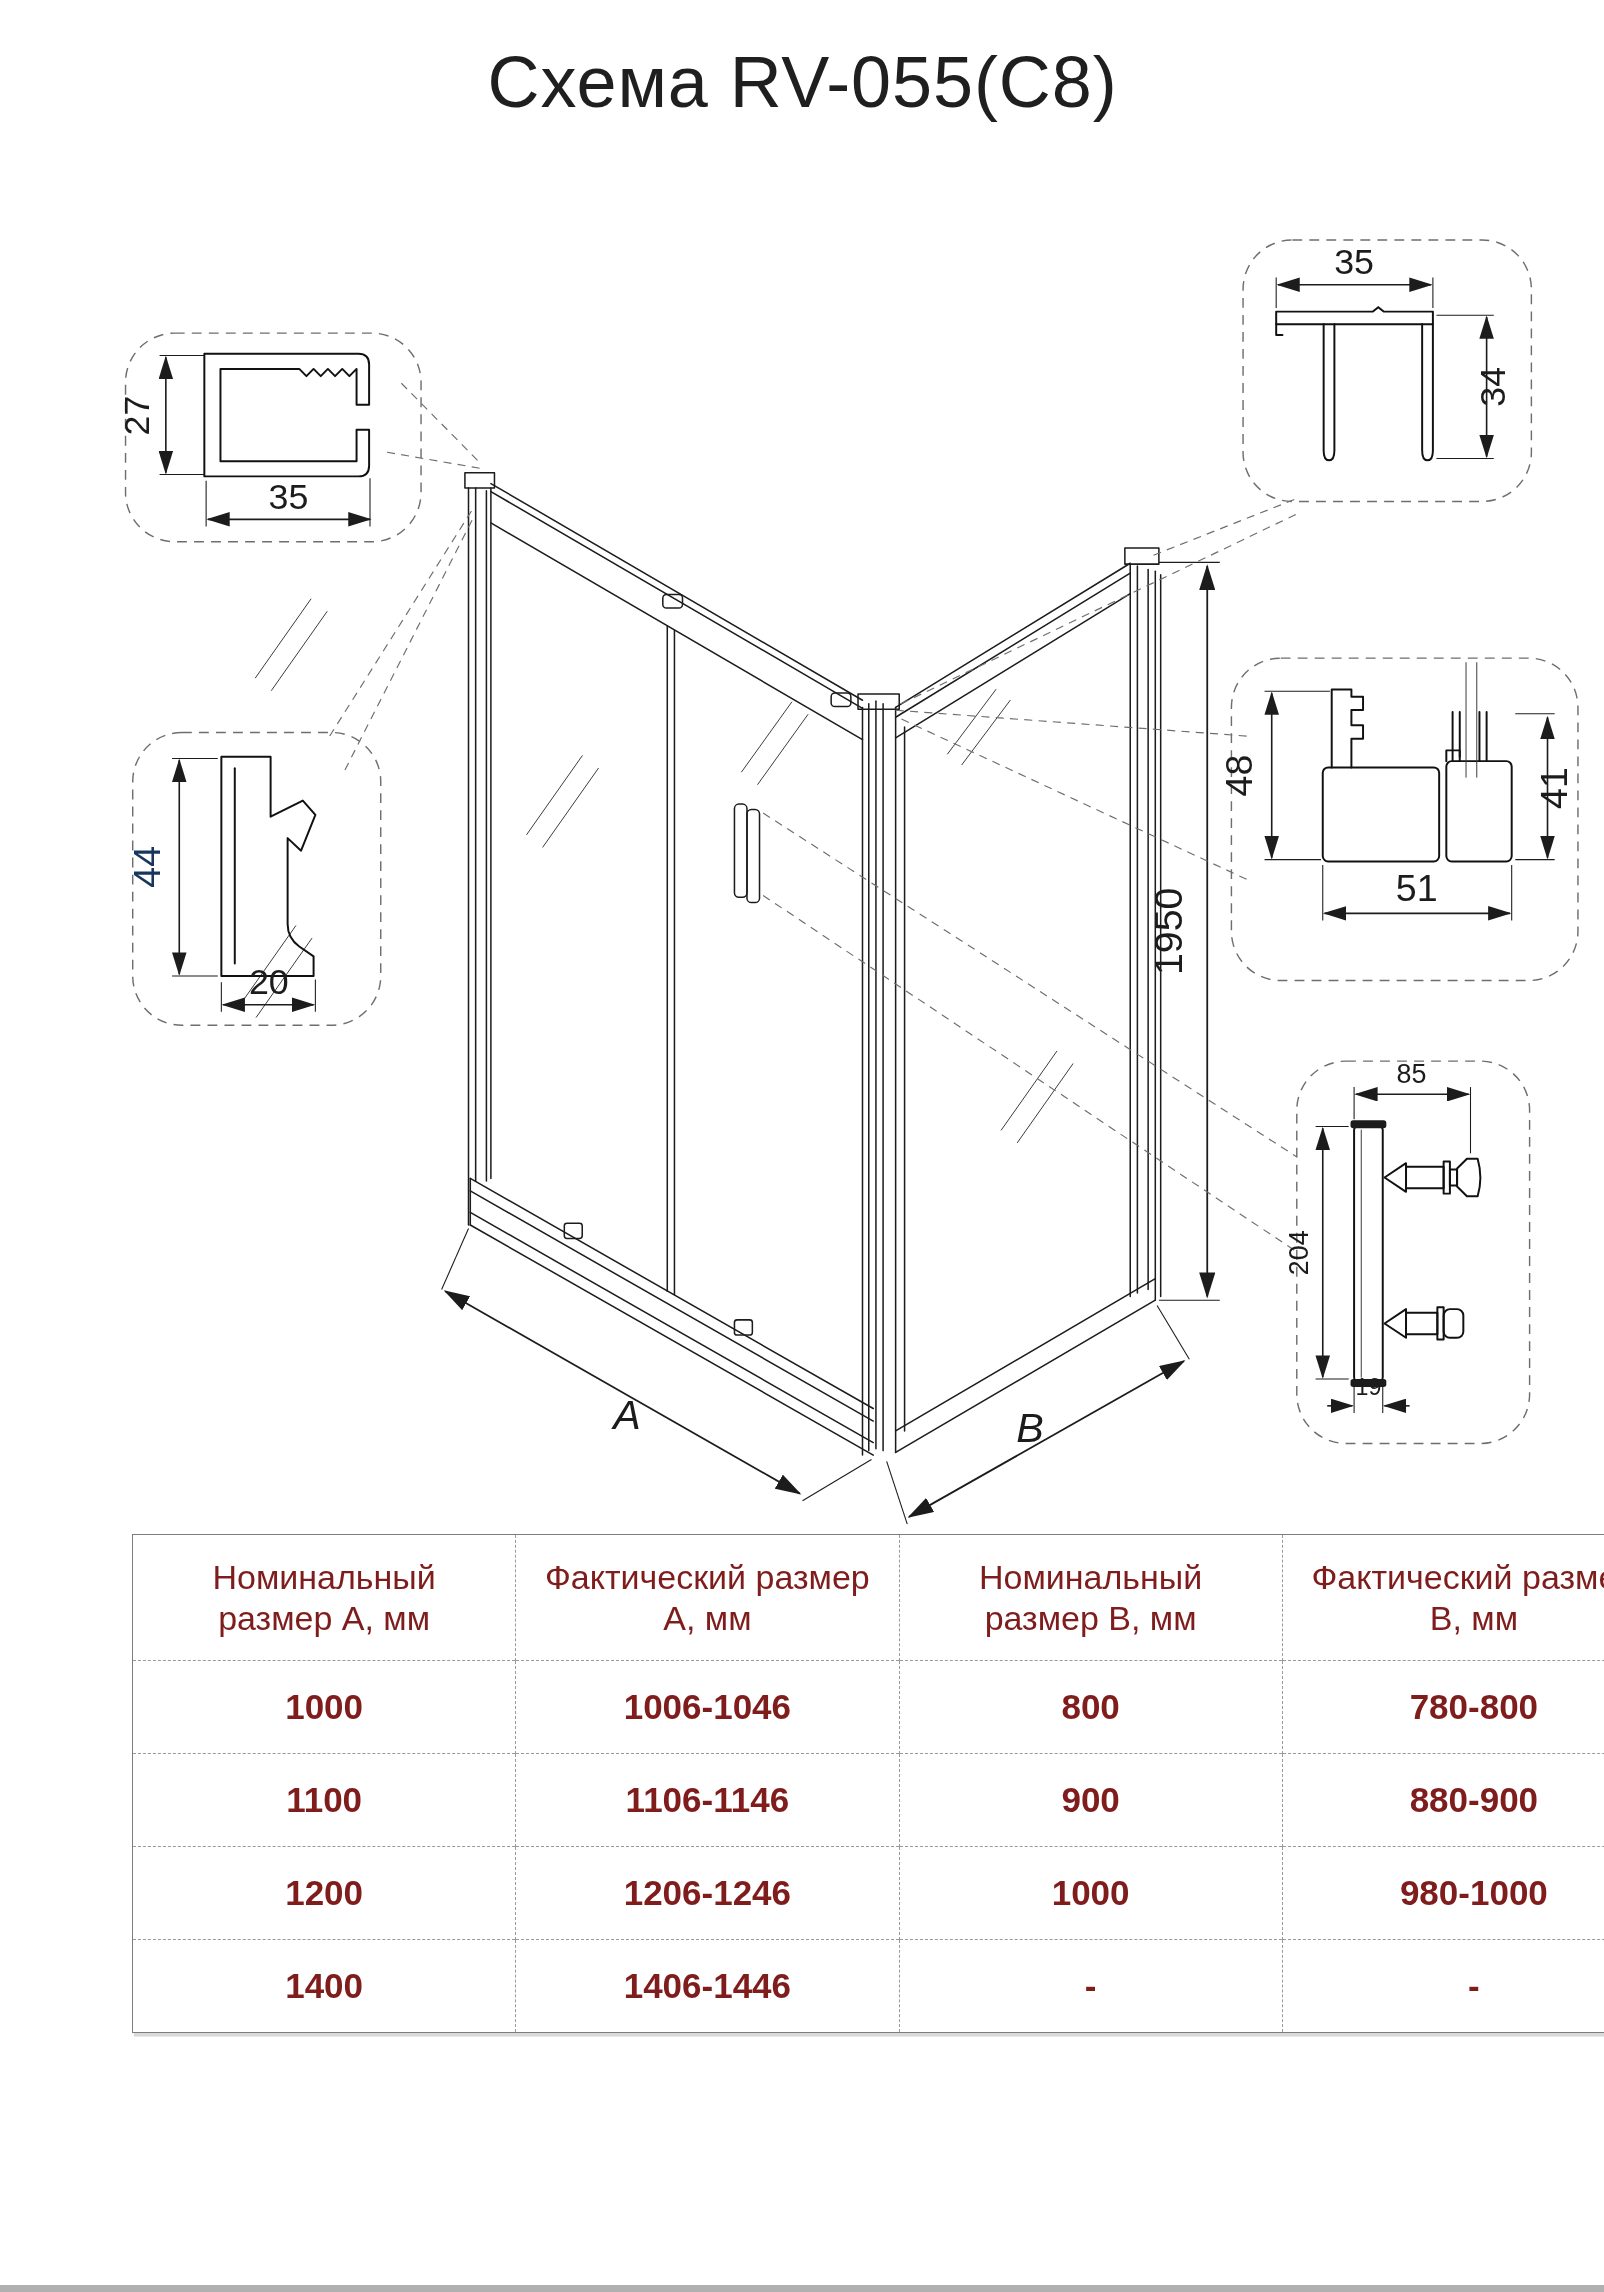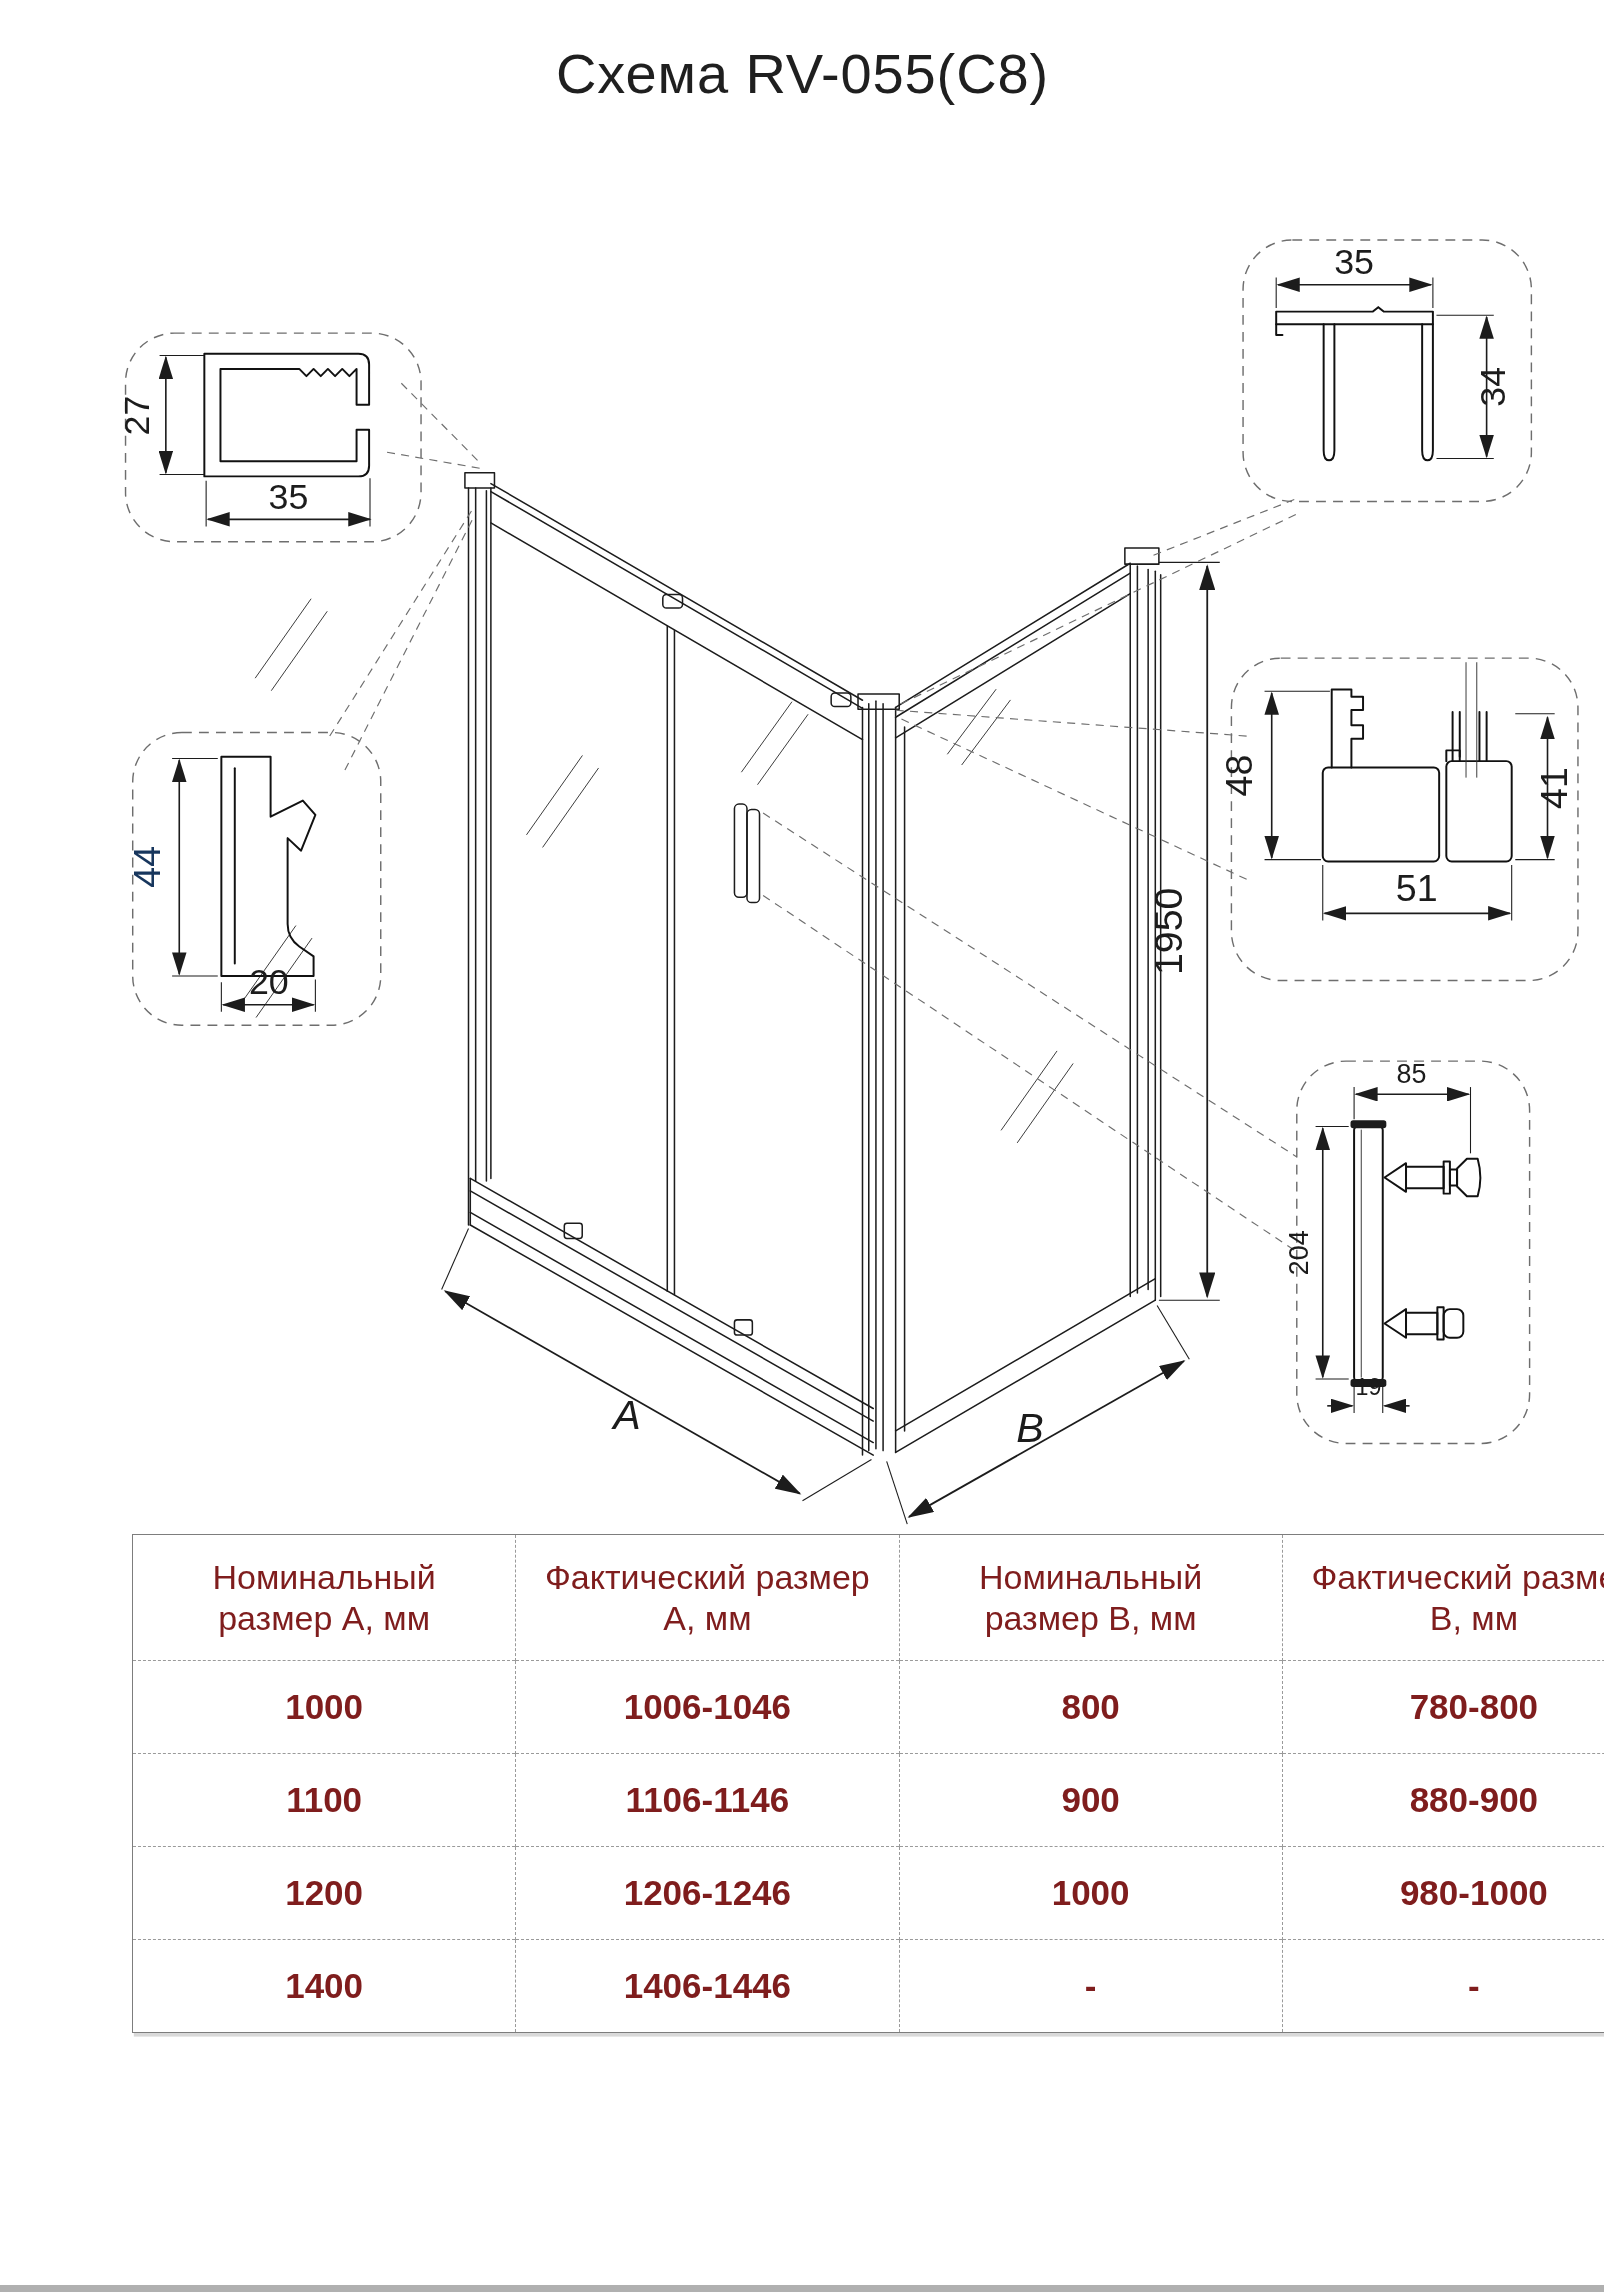--- a/index.html
+++ b/index.html
@@ -2,21 +2,21 @@
 <html style="font-size:14.3px"><head>
 <meta charset="utf-8">
 <style>
   html,body{margin:0;padding:0;background:#e8e8e8;}
   .page{
     position:relative;width:1605px;height:2293px;background:#ffffff;
     font-family:"Liberation Sans", sans-serif;overflow:hidden;margin:0 auto;
   }
   .page-title{
     position:absolute;top:41px;left:0;right:0;text-align:center;
-    font-size:56px;font-weight:400;color:#1f1f1f;letter-spacing:0.9px;margin:0;
+    font-size:72px;font-weight:400;color:#1f1f1f;letter-spacing:0.9px;margin:0;
   }
   svg{position:absolute;left:0;top:0;}
   .ln{fill:none;stroke:#1c1c1c;stroke-width:1.7;stroke-linejoin:round;stroke-linecap:round;}
   .lnthin{fill:none;stroke:#3a3a3a;stroke-width:1.1;stroke-linecap:round;}
   .profln{fill:none;stroke:#111;stroke-width:2.2;stroke-linejoin:round;stroke-linecap:round;}
   .bub{fill:none;stroke:#6e6e6e;stroke-width:1.6;stroke-dasharray:11 8;}
   .lead{fill:none;stroke:#6e6e6e;stroke-width:1.3;stroke-dasharray:9 7;}
   .dim{fill:none;stroke:#1c1c1c;stroke-width:1.8;}
   .dimw{fill:none;stroke:#1c1c1c;stroke-width:2;}
   .ext{fill:none;stroke:#1c1c1c;stroke-width:1.2;}

